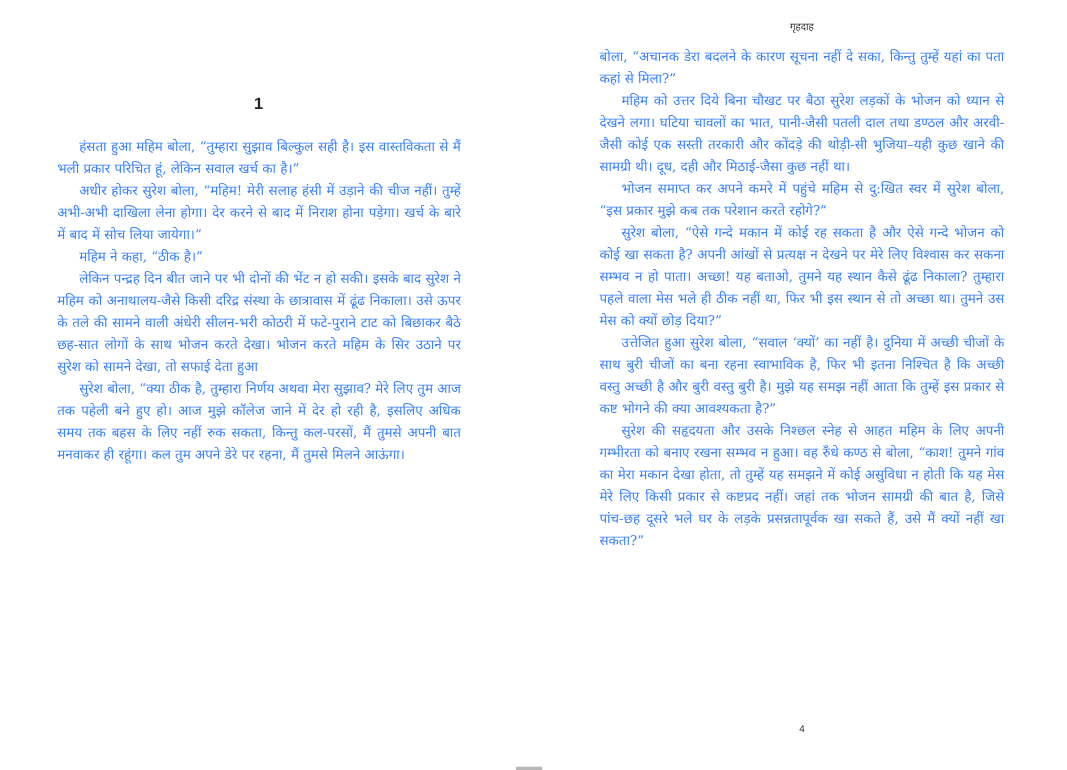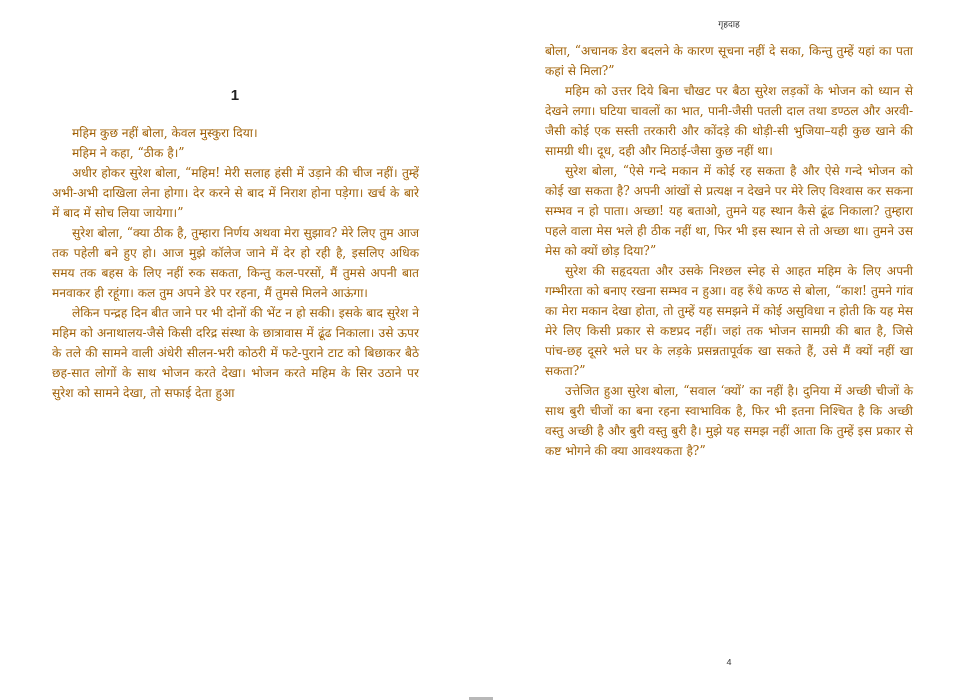--- a/index.html
+++ b/index.html
@@ -13,53 +13,54 @@
   .chapter-num {
     position: absolute; left: 0; width: 470px; top: 86px; text-align: center;
     font-family: "Liberation Sans", sans-serif; font-size: 15px; font-weight: bold; color: #222;
   }
   .running-head {
     position: absolute; left: 0; width: 488px; top: 17px; text-align: center;
     font-size: 9px; color: #333;
   }
   .text-block {
     position: absolute; font-size: 12.2px; line-height: 20px; text-align: justify;
-    color: #a16207;
+    color: #3b82f6;
   }
   .page-left .text-block { left: 52px; width: 367px; top: 123px; }
   .page-right .text-block { left: 60px; width: 368px; top: 41px; }
   .text-block p { margin: 0; text-indent: 20px; }
   .text-block p.noindent { text-indent: 0; }
   .page-number {
     position: absolute; left: 0; width: 488px; top: 657px; text-align: center;
     font-family: "Liberation Sans", sans-serif; font-size: 9px; color: #333;
   }
   .scroll-thumb {
     position: absolute; left: 469px; top: 697px; width: 24px; height: 3px; background: #b8b8b8;
   }
 </style>
 </head>
 <body>
 
 <div class="page page-left">
   <div class="chapter-num">1</div>
   <div class="text-block">
-    <p>महिम कुछ नहीं बोला, केवल मुस्कुरा दिया।</p>
+    <p>हंसता हुआ महिम बोला, “तुम्हारा सुझाव बिल्कुल सही है। इस वास्तविकता से मैं भली प्रकार परिचित हूं, लेकिन सवाल खर्च का है।”</p>
+    <p>अधीर होकर सुरेश बोला, “महिम! मेरी सलाह हंसी में उड़ाने की चीज नहीं। तुम्हें अभी-अभी दाखिला लेना होगा। देर करने से बाद में निराश होना पड़ेगा। खर्च के बारे में बाद में सोच लिया जायेगा।”</p>
     <p>महिम ने कहा, “ठीक है।”</p>
-    <p>अधीर होकर सुरेश बोला, “महिम! मेरी सलाह हंसी में उड़ाने की चीज नहीं। तुम्हें अभी-अभी दाखिला लेना होगा। देर करने से बाद में निराश होना पड़ेगा। खर्च के बारे में बाद में सोच लिया जायेगा।”</p>
+    <p>लेकिन पन्द्रह दिन बीत जाने पर भी दोनों की भेंट न हो सकी। इसके बाद सुरेश ने महिम को अनाथालय-जैसे किसी दरिद्र संस्था के छात्रावास में ढूंढ निकाला। उसे ऊपर के तले की सामने वाली अंधेरी सीलन-भरी कोठरी में फटे-पुराने टाट को बिछाकर बैठे छह-सात लोगों के साथ भोजन करते देखा। भोजन करते महिम के सिर उठाने पर सुरेश को सामने देखा, तो सफाई देता हुआ</p>
     <p>सुरेश बोला, “क्या ठीक है, तुम्हारा निर्णय अथवा मेरा सुझाव? मेरे लिए तुम आज तक पहेली बने हुए हो। आज मुझे कॉलेज जाने में देर हो रही है, इसलिए अधिक समय तक बहस के लिए नहीं रुक सकता, किन्तु कल-परसों, मैं तुमसे अपनी बात मनवाकर ही रहूंगा। कल तुम अपने डेरे पर रहना, मैं तुमसे मिलने आऊंगा।</p>
-    <p>लेकिन पन्द्रह दिन बीत जाने पर भी दोनों की भेंट न हो सकी। इसके बाद सुरेश ने महिम को अनाथालय-जैसे किसी दरिद्र संस्था के छात्रावास में ढूंढ निकाला। उसे ऊपर के तले की सामने वाली अंधेरी सीलन-भरी कोठरी में फटे-पुराने टाट को बिछाकर बैठे छह-सात लोगों के साथ भोजन करते देखा। भोजन करते महिम के सिर उठाने पर सुरेश को सामने देखा, तो सफाई देता हुआ</p>
   </div>
 </div>
 
 <div class="page page-right">
   <div class="running-head">गृहदाह</div>
   <div class="text-block">
     <p class="noindent">बोला, “अचानक डेरा बदलने के कारण सूचना नहीं दे सका, किन्तु तुम्हें यहां का पता कहां से मिला?”</p>
     <p>महिम को उत्तर दिये बिना चौखट पर बैठा सुरेश लड़कों के भोजन को ध्यान से देखने लगा। घटिया चावलों का भात, पानी-जैसी पतली दाल तथा डण्ठल और अरवी-जैसी कोई एक सस्ती तरकारी और कोंदड़े की थोड़ी-सी भुजिया–यही कुछ खाने की सामग्री थी। दूध, दही और मिठाई-जैसा कुछ नहीं था।</p>
+    <p>भोजन समाप्त कर अपने कमरे में पहुंचे महिम से दु:खित स्वर में सुरेश बोला, “इस प्रकार मुझे कब तक परेशान करते रहोगे?”</p>
     <p>सुरेश बोला, “ऐसे गन्दे मकान में कोई रह सकता है और ऐसे गन्दे भोजन को कोई खा सकता है? अपनी आंखों से प्रत्यक्ष न देखने पर मेरे लिए विश्वास कर सकना सम्भव न हो पाता। अच्छा! यह बताओ, तुमने यह स्थान कैसे ढूंढ निकाला? तुम्हारा पहले वाला मेस भले ही ठीक नहीं था, फिर भी इस स्थान से तो अच्छा था। तुमने उस मेस को क्यों छोड़ दिया?”</p>
+    <p>उत्तेजित हुआ सुरेश बोला, “सवाल ‘क्यों’ का नहीं है। दुनिया में अच्छी चीजों के साथ बुरी चीजों का बना रहना स्वाभाविक है, फिर भी इतना निश्चित है कि अच्छी वस्तु अच्छी है और बुरी वस्तु बुरी है। मुझे यह समझ नहीं आता कि तुम्हें इस प्रकार से कष्ट भोगने की क्या आवश्यकता है?”</p>
     <p>सुरेश की सहृदयता और उसके निश्छल स्नेह से आहत महिम के लिए अपनी गम्भीरता को बनाए रखना सम्भव न हुआ। वह रुँधे कण्ठ से बोला, “काश! तुमने गांव का मेरा मकान देखा होता, तो तुम्हें यह समझने में कोई असुविधा न होती कि यह मेस मेरे लिए किसी प्रकार से कष्टप्रद नहीं। जहां तक भोजन सामग्री की बात है, जिसे पांच-छह दूसरे भले घर के लड़के प्रसन्नतापूर्वक खा सकते हैं, उसे मैं क्यों नहीं खा सकता?”</p>
-    <p>उत्तेजित हुआ सुरेश बोला, “सवाल ‘क्यों’ का नहीं है। दुनिया में अच्छी चीजों के साथ बुरी चीजों का बना रहना स्वाभाविक है, फिर भी इतना निश्चित है कि अच्छी वस्तु अच्छी है और बुरी वस्तु बुरी है। मुझे यह समझ नहीं आता कि तुम्हें इस प्रकार से कष्ट भोगने की क्या आवश्यकता है?”</p>
   </div>
   <div class="page-number">4</div>
 </div>
 
 <div class="scroll-thumb"></div>
 
 </body></html>

